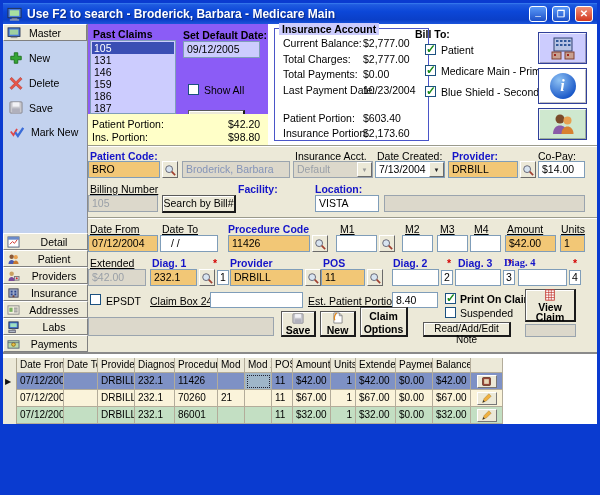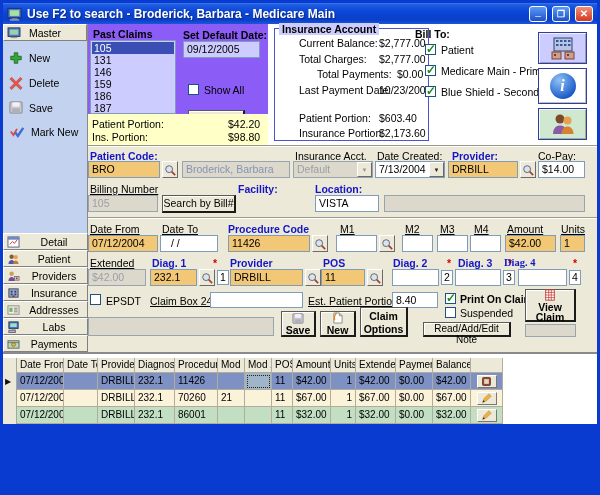--- a/index.html
+++ b/index.html
@@ -48,21 +48,21 @@
   .listbox{position:absolute;left:2px;top:16px;width:86px;height:74px;background:#ccccfe;border:1px solid #7f9db9;padding:1px;}
   .li{height:12px;padding:0 2px;line-height:12px;}
   .li.sel{background:#3a4eb4;color:#fff;}
   .ylw{position:absolute;left:0;top:90px;width:180px;height:31px;background:#ffffc8;}
   .ylw .v{position:absolute;left:140px;}
 
   
   .topright{position:absolute;left:265px;top:21px;width:329px;height:121px;background:#ffffff;}
   .grpbox{position:absolute;left:6px;top:4px;width:155px;height:113px;border:1px solid #4a55c8;}
   .grpleg{position:absolute;left:4px;top:-6px;background:#ccccfe;padding:0 3px;font-weight:bold;}
-  .garow{position:absolute;left:24px;white-space:nowrap;}
+  .garow{position:absolute;left:8px;white-space:nowrap;}
   .garow .v{position:absolute;left:80px;}
   .billto{position:absolute;left:147px;top:4px;width:122px;}
   .sqbtn{position:absolute;left:270px;width:49px;border:1px solid #30409a;box-shadow:inset 1px 1px 0 rgba(255,255,255,.7), inset -1px -1px 0 rgba(0,0,0,.25);display:flex;align-items:center;justify-content:center;}
   .info{width:26px;height:26px;border-radius:50%;background:radial-gradient(circle at 35% 28%,#8ec2f4,#1a58c8 75%);color:#fff;font:italic bold 16px "Liberation Serif",serif;display:flex;align-items:center;justify-content:center;}
 
   .hdiv{position:absolute;left:85px;top:142px;width:509px;height:2px;border-top:1px solid #9a9a8c;border-bottom:1px solid #fff;}
 
   
   .form{position:absolute;left:85px;top:144px;width:509px;height:205px;background:#ece9d8;}
   .fdiv{position:absolute;left:0;top:70px;width:509px;height:2px;border-top:1px solid #9a9a8c;border-bottom:1px solid #fff;}
@@ -260,21 +260,21 @@
       <span style="position:absolute;left:4px;top:17px;">Ins. Portion:</span>
       <span class="v" style="top:17px;">$98.80</span>
     </div>
   </div>
 
   <div class="topright">
     <div class="grpbox">
       <span class="grpleg">Insurance Account</span>
       <div class="garow" style="top:8px;"><span>Current Balance:</span><span class="v">$2,777.00</span></div>
       <div class="garow" style="top:24px;"><span>Total Charges:</span><span class="v">$2,777.00</span></div>
-      <div class="garow" style="top:39px;margin-left:18px;"><span>Total Payments:</span><span class="v">$0.00</span></div>
+      <div class="garow" style="top:39px;"><span>Total Payments:</span><span class="v">$0.00</span></div>
       <div class="garow" style="top:55px;"><span>Last Payment Date:</span><span class="v">10/23/2004</span></div>
       <div class="garow" style="top:83px;"><span>Patient Portion:</span><span class="v">$603.40</span></div>
       <div class="garow" style="top:98px;"><span>Insurance Portion:</span><span class="v">$2,173.60</span></div>
     </div>
     <div class="billto">
       <span class="lbl" style="left:0;top:0;">Bill To:</span>
       <span class="cb on" style="left:10px;top:16px;"></span>
       <span style="position:absolute;left:26px;top:16px;white-space:nowrap;">Patient</span>
       <span class="cb on" style="left:10px;top:37px;"></span>
       <span style="position:absolute;left:26px;top:37px;white-space:nowrap;">Medicare Main - Primary</span>

